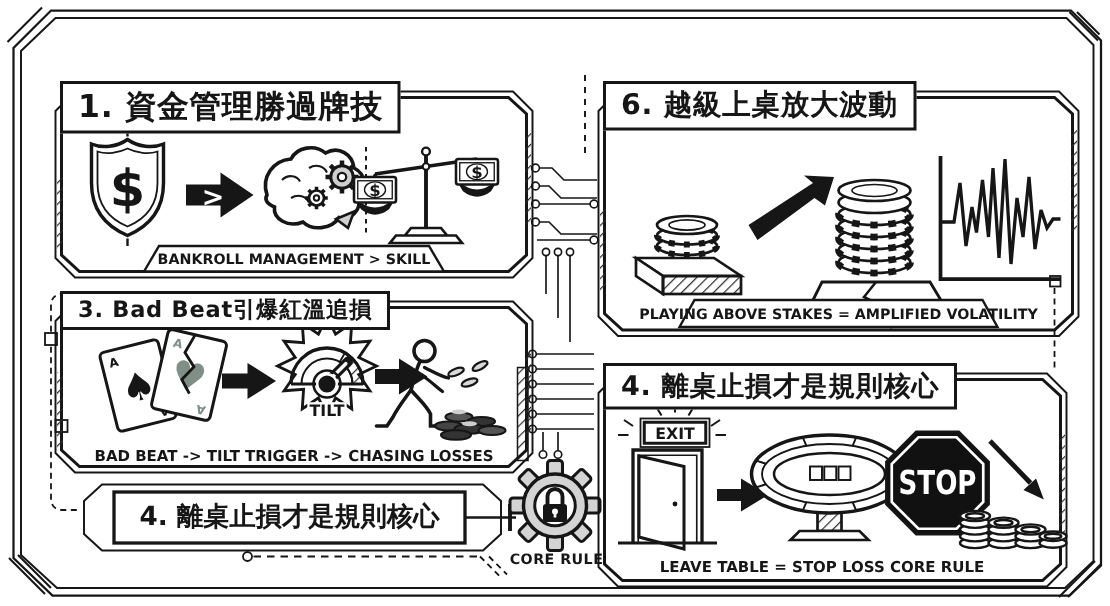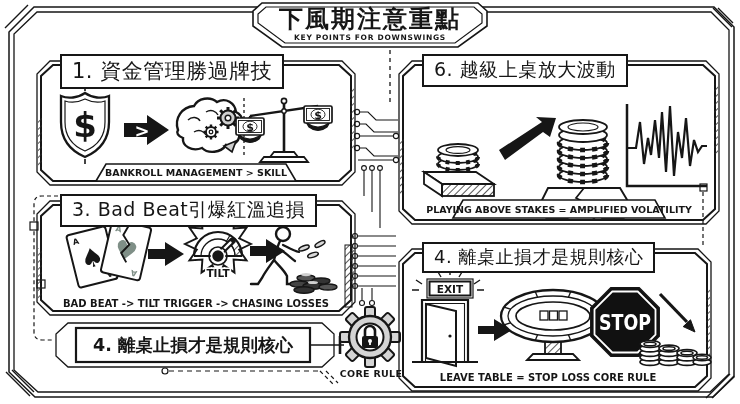--- a/index.html
+++ b/index.html
@@ -2,22 +2,22 @@
 <html><head>
 <meta charset="utf-8">
 <style>
   html,body{margin:0;padding:0;background:#fff;}
   .canvas{position:relative;width:740px;height:404px;background:#fff;overflow:hidden;
           font-family:"DejaVu Sans","Liberation Sans",sans-serif;color:#161616;}
   svg{display:block;}
   .abs{position:absolute;}
   .panel{position:absolute;z-index:2;}
   .panel svg.art{position:absolute;left:0;top:6px;}
-  .ptab{position:absolute;left:24px;top:0;z-index:3;background:#fff;border:2.5px solid #161616;
-        font-weight:400;padding:1px 10px 2px 10px;white-space:nowrap;letter-spacing:.5px;}
+  .ptab{position:absolute;left:4px;top:0;z-index:3;background:#fff;border:2.5px solid #161616;
+        font-weight:700;padding:1px 10px 2px 10px;white-space:nowrap;letter-spacing:.5px;}
   .banner{position:absolute;left:252px;top:2px;width:236px;height:48px;z-index:4;text-align:center;}
   .banner .zh{position:absolute;left:0;top:4px;width:100%;font-size:24px;font-weight:700;letter-spacing:2px;line-height:26px;}
   .banner .en{position:absolute;left:0;top:31px;width:100%;font-size:7.5px;font-weight:700;letter-spacing:.7px;}
   .striplabel{position:absolute;left:24px;top:8px;width:234px;height:34px;line-height:34px;
               text-align:center;font-size:17.5px;font-weight:700;white-space:nowrap;}
   .corelabel{position:absolute;left:0;top:62px;width:100%;text-align:center;font-size:9.5px;font-weight:700;letter-spacing:.3px;}
   text{font-family:"DejaVu Sans","Liberation Sans",sans-serif;}
 </style>
 </head>
 <body>
@@ -82,30 +82,20 @@
 
       <rect x="700" y="184" width="7" height="7" fill="#fff" stroke-width="1.2"></rect>
       <path d="M 703,192 V 246" stroke-width="1.2" stroke-dasharray="4,3"></path>
 
       <circle cx="165" cy="371" r="3" fill="#fff" stroke-width="1.2"></circle>
       <path d="M 169,371 H 320" stroke-width="1.2" stroke-dasharray="5,4"></path>
       <path d="M 320,371 L 334,385 M 326,371 L 338,383" stroke-width="1.2" stroke-dasharray="4,3"></path>
     </g>
   </svg>
 
-  <div class="banner">
-    <svg width="236" height="48">
-      <g fill="#fff" stroke="#161616">
-        <path d="M 10,1 H 226 L 235,9 V 24 L 206,45 H 30 L 1,24 V 9 Z" stroke-width="1.6"></path>
-        <path d="M 14,5 H 222 L 230,12 V 21 L 203,41 H 33 L 6,21 V 12 Z" stroke-width="1.2" fill="none"></path>
-      </g>
-    </svg>
-    <div class="zh">下風期注意重點</div>
-    <div class="en">KEY POINTS FOR DOWNSWINGS</div>
-  </div>
 
   <div class="panel" style="left:36px;top:54px;width:320px;height:132px">
     <svg class="art" width="320" height="126" viewBox="0 0 320 126">
       <defs>
         <pattern id="h1" patternUnits="userSpaceOnUse" width="5" height="5" patternTransform="rotate(45)">
           <line x1="0" y1="0" x2="0" y2="5" stroke="#2a2a2a" stroke-width="1.6"></line>
         </pattern>
       </defs>
       <g fill="none" stroke="#161616">
         <path d="M 14,1 H 306 L 319,14 V 112 L 306,125 H 14 L 1,112 V 14 Z" stroke-width="1.3"></path>
@@ -299,21 +289,21 @@
           <ellipse cx="263" cy="84" rx="9" ry="3" fill="#444"></ellipse>
           <ellipse cx="277" cy="86" rx="10" ry="3.2" fill="#333"></ellipse>
           <ellipse cx="292" cy="87" rx="9" ry="3" fill="#555"></ellipse>
           <ellipse cx="268" cy="90" rx="10" ry="3.2" fill="#333"></ellipse>
           <ellipse cx="277" cy="82.5" rx="5" ry="1.6" fill="#cfcfcf" stroke="none"></ellipse>
           <ellipse cx="270" cy="74.6" rx="5" ry="1.6" fill="#cfcfcf" stroke="none"></ellipse>
         </g>
       </g>
       <text x="160" y="107" font-size="10" font-weight="700" text-anchor="middle" fill="#161616">BAD BEAT -&gt; TILT TRIGGER -&gt; CHASING LOSSES</text>
     </svg>
-    <div class="ptab" style="font-size:19px">3. Bad Beat引爆紅溫追損</div>
+    <div class="ptab" style="font-size:15px">3. Bad Beat引爆紅溫追損</div>
   </div>
 
   <div class="panel" style="left:52px;top:320px;width:300px;height:52px">
     <svg width="300" height="52">
       <g fill="#fff" stroke="#161616">
         <path d="M 16,3 H 270 L 282,14 V 36 L 270,47 H 16 L 4,36 V 14 Z" stroke-width="1.3"></path>
         <rect x="24" y="8" width="234" height="34" stroke-width="2.2"></rect>
         <path d="M 258,25 H 292" fill="none" stroke-width="1.6"></path>
         <path d="M 288,16 V 34" fill="none" stroke-width="2.6"></path>
       </g>

